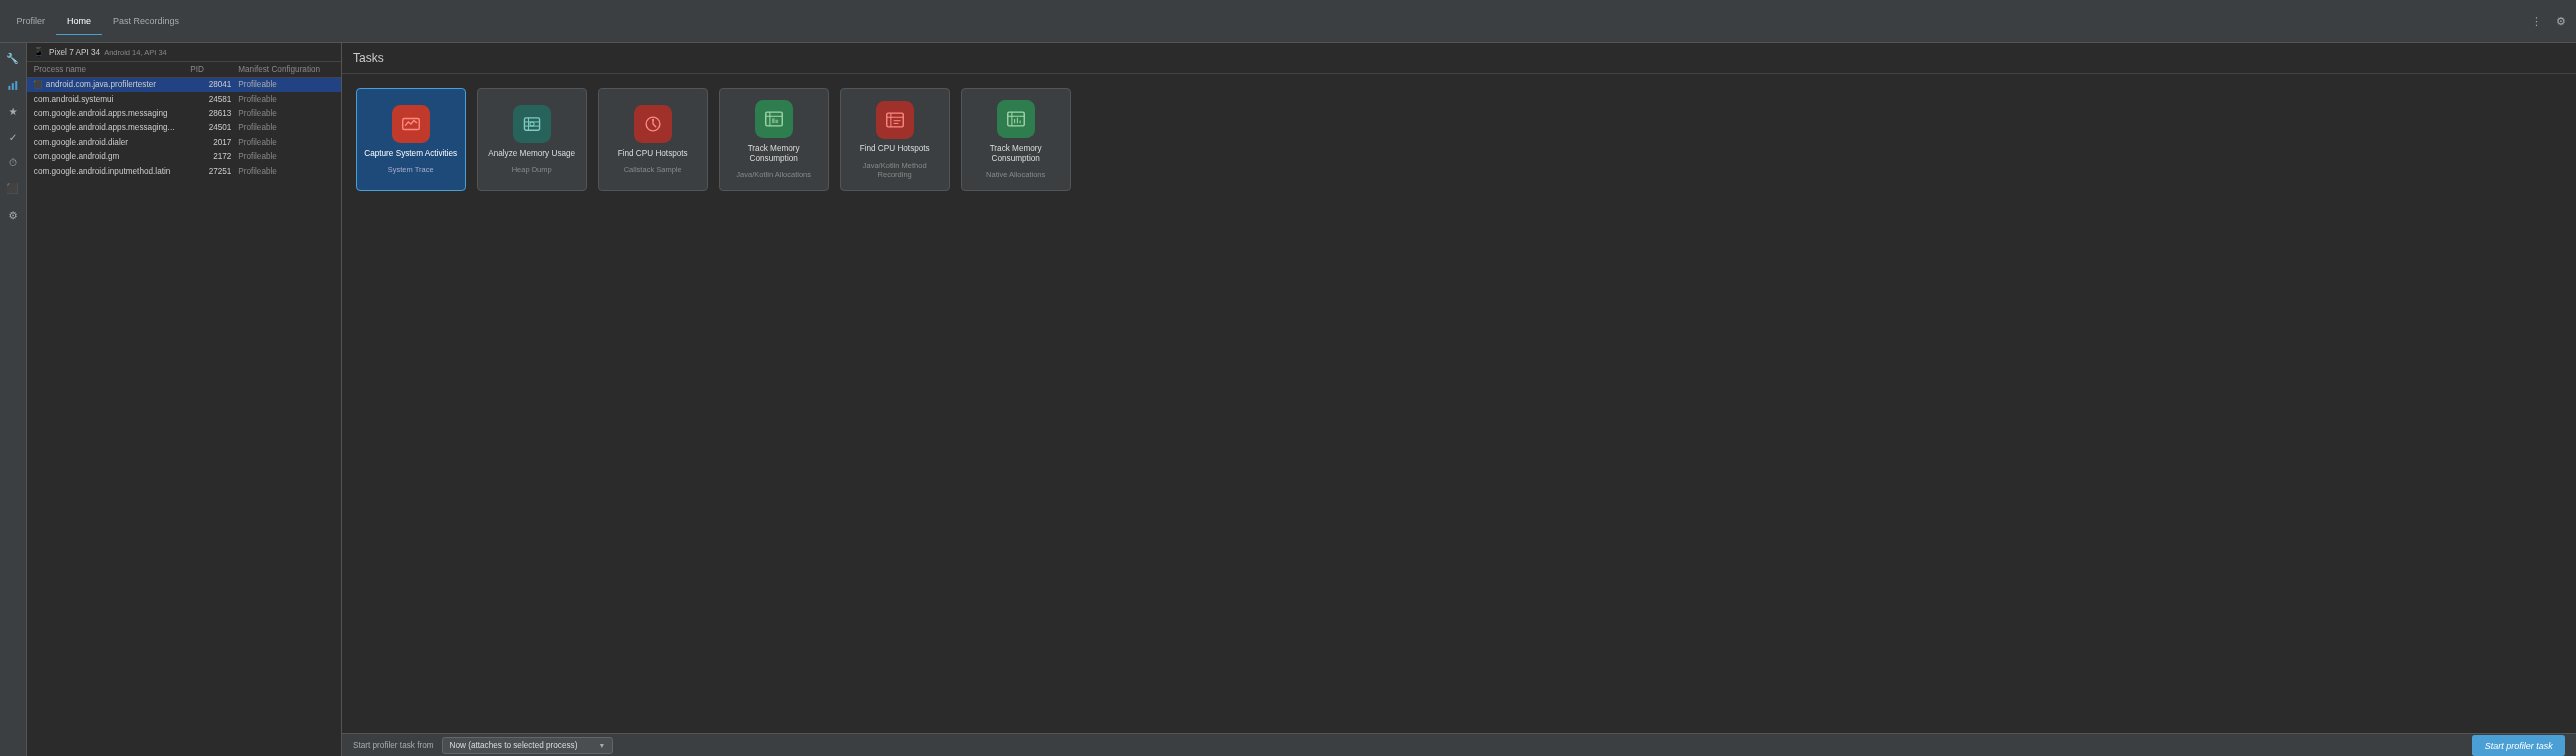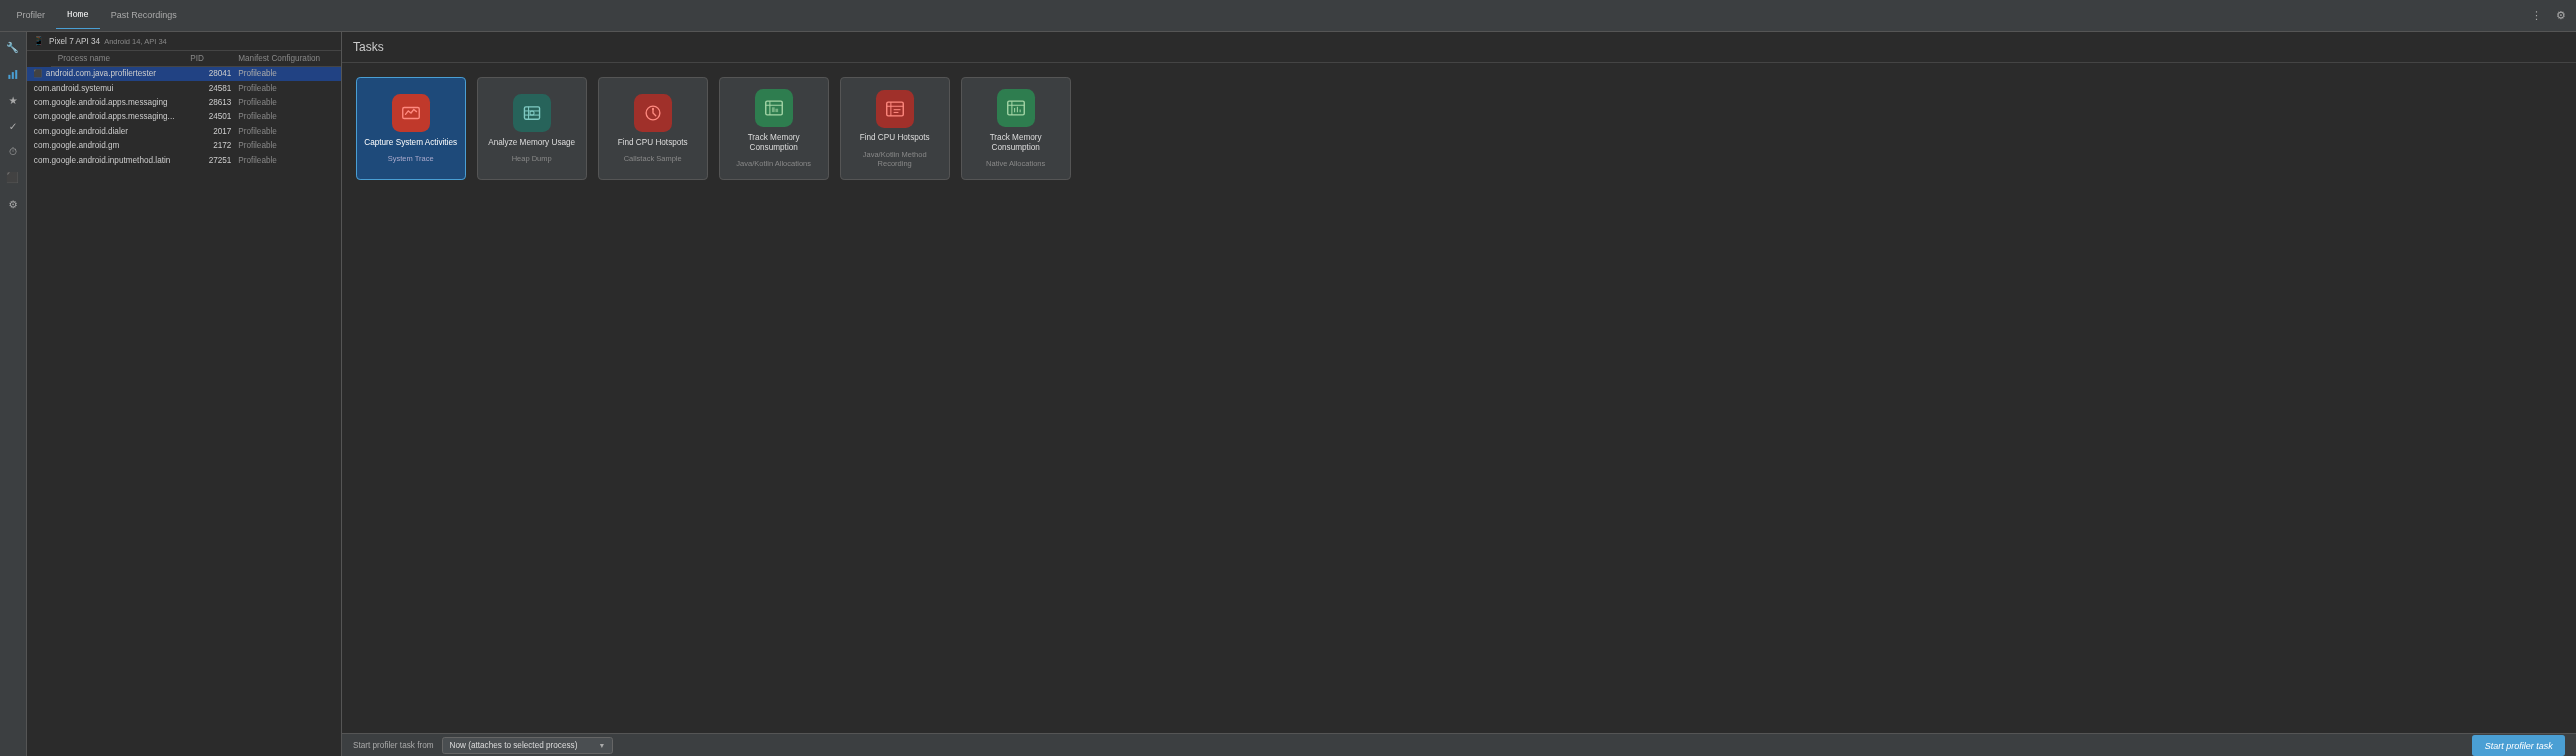--- a/index.html
+++ b/index.html
@@ -14,38 +14,37 @@
       display: flex;
       flex-direction: column;
     }
 
     
     .tab-bar {
       display: flex;
       align-items: center;
       background: #3c3f41;
       border-bottom: 0.7px solid #555;
-      height: 32px;
+      height: 43px;
       padding: 0 5.5px;
       position: relative;
     }
     .tab {
       padding: 0 11px;
       height: 27px;
       display: flex;
       align-items: center;
       cursor: pointer;
       color: #aaa;
       font-size: 9px;
       border-bottom: 1.4px solid transparent;
     }
     .tab.active {
       color: #fff;
       border-bottom: 1.4px solid #4a9fd4;
-      font-family: Liberation Mono, monospace;
     }
     .tab-bar-actions {
       margin-left: auto;
       display: flex;
       gap: 5.5px;
     }
     .icon-btn {
       width: 19px; height: 19px;
       display: flex; align-items: center; justify-content: center;
       cursor: pointer;
@@ -111,21 +110,20 @@
     .process-table-header {
       display: grid;
       grid-template-columns: 1fr 48px 96px;
       padding: 2.7px 6.8px;
       font-size: 8.2px;
       color: #888;
       border-bottom: 0.7px solid #444;
       background: #2b2b2b;
       position: sticky;
       top: 0;
-      margin-left: 24px;
     }
     .process-row {
       display: grid;
       grid-template-columns: 1fr 48px 96px;
       padding: 2.7px 6.8px;
       font-size: 8.2px;
       cursor: pointer;
       align-items: center;
     }
     .process-row.selected { background: #214283; }

